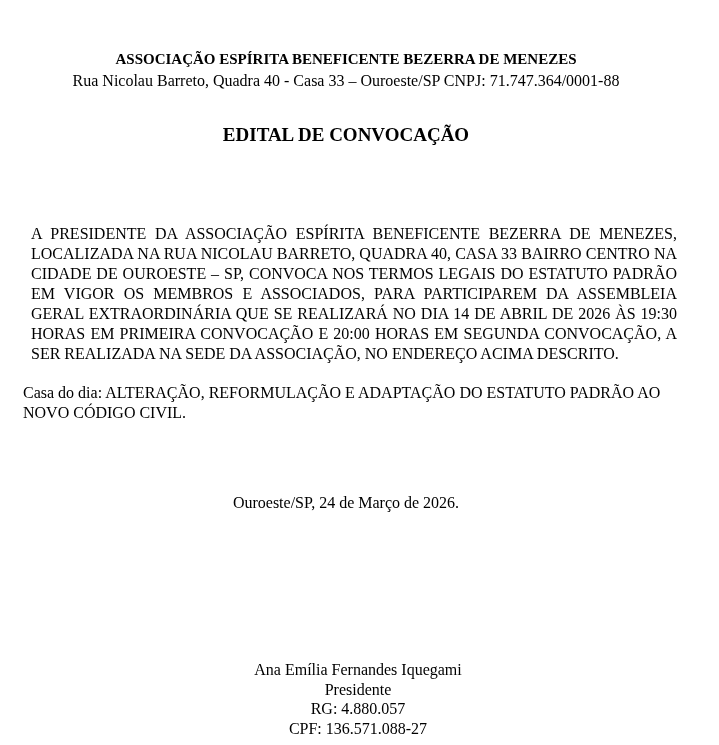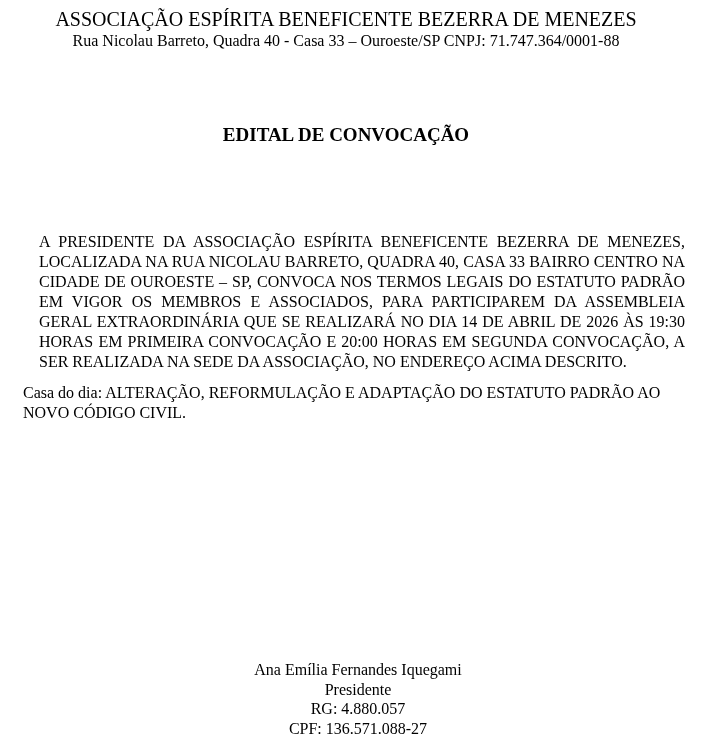--- a/index.html
+++ b/index.html
@@ -24,24 +24,25 @@
     height: 745px;
   }
   .letterhead {
     position: absolute;
     top: 8px;
     left: 0;
     width: 100%;
     text-align: center;
   }
   .org-name {
-    font-size: 20px;
-    font-weight: normal;
+    font-size: 15px;
+    font-weight: bold;
     line-height: 23px;
     white-space: nowrap;
+    margin-top: 40px;
   }
   .org-address {
     font-size: 16px;
     line-height: 20px;
     white-space: nowrap;
   }
   .doc-title {
     position: absolute;
     top: 123px;
     left: 0;
@@ -52,21 +53,21 @@
     line-height: 23px;
   }
   .body-par {
     position: absolute;
     top: 216px;
     left: 0;
     width: 646px;
     font-size: 16px;
     line-height: 20px;
     text-align: justify;
-    margin: 16px;
+    margin: 8px;
   }
   .agenda-par {
     position: absolute;
     top: 383px;
     left: 0;
     width: 656px;
     font-size: 16px;
     line-height: 20px;
     text-align: left;
     margin: 0;
@@ -100,20 +101,21 @@
       <div class="org-name">ASSOCIAÇÃO ESPÍRITA BENEFICENTE BEZERRA DE MENEZES</div>
       <div class="org-address">Rua Nicolau Barreto, Quadra 40 - Casa 33 – Ouroeste/SP CNPJ: 71.747.364/0001-88</div>
     </div>
 
     <div class="doc-title">EDITAL DE CONVOCAÇÃO</div>
 
     <p class="body-par">A PRESIDENTE DA ASSOCIAÇÃO ESPÍRITA BENEFICENTE BEZERRA DE MENEZES, LOCALIZADA NA RUA NICOLAU BARRETO, QUADRA 40, CASA 33 BAIRRO CENTRO NA CIDADE DE OUROESTE – SP, CONVOCA NOS TERMOS LEGAIS DO ESTATUTO PADRÃO EM VIGOR OS MEMBROS E ASSOCIADOS, PARA PARTICIPAREM DA ASSEMBLEIA GERAL EXTRAORDINÁRIA QUE SE REALIZARÁ NO DIA 14 DE ABRIL DE 2026 ÀS 19:30 HORAS EM PRIMEIRA CONVOCAÇÃO E 20:00 HORAS EM SEGUNDA CONVOCAÇÃO, A SER REALIZADA NA SEDE DA ASSOCIAÇÃO, NO ENDEREÇO ACIMA DESCRITO.</p>
 
     <p class="agenda-par"><span>Casa do dia:</span> <span>ALTERAÇÃO, REFORMULAÇÃO E ADAPTAÇÃO DO ESTATUTO PADRÃO AO NOVO CÓDIGO CIVIL.</span></p>
 
+    <div class="date-line">Ouroeste/SP, 24 de Março de 2026.</div>
 
     <div class="signature-block">
       <div>Ana Emília Fernandes Iquegami</div>
       <div>Presidente</div>
       <div>RG: 4.880.057</div>
       <div>CPF: 136.571.088-27</div>
     </div>
 
   </div>
 </div>

